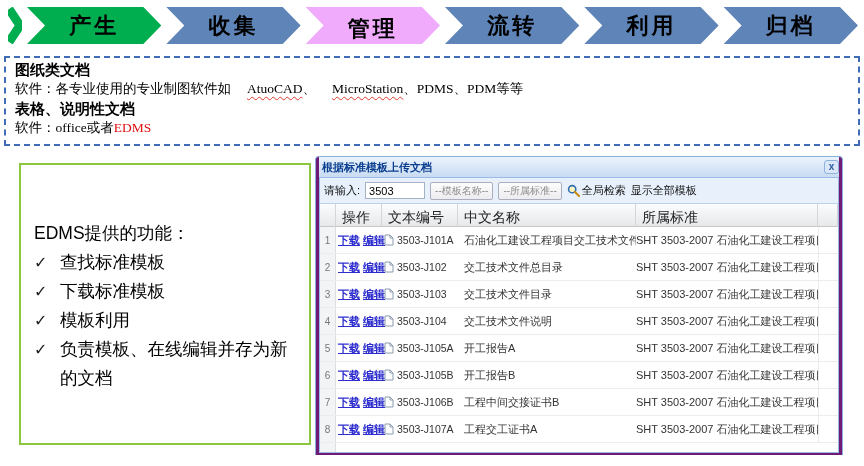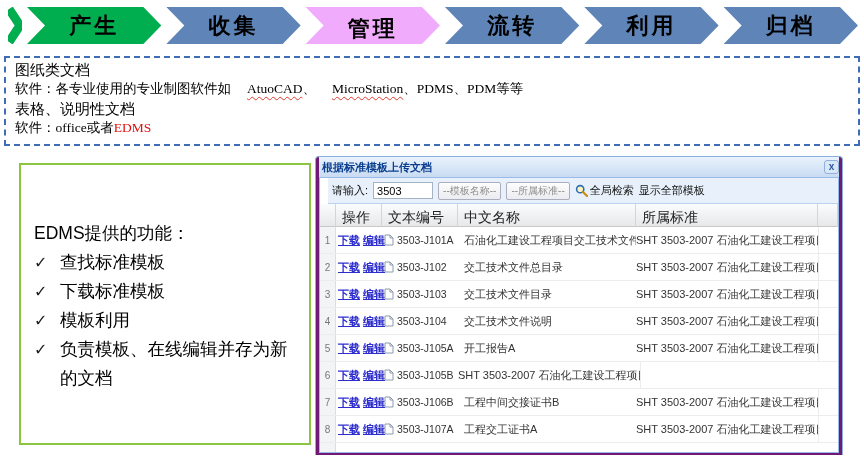--- a/index.html
+++ b/index.html
@@ -8,21 +8,21 @@
   .stage-wrap { position:absolute; left:8px; top:7px; width:850px; height:37px;
                 display:flex; align-items:stretch; gap:5px; }
   .lead-frag { flex:0 0 14px; }
   .chev { flex:1 1 0; display:flex; align-items:center; justify-content:center;
           clip-path:polygon(0 0, calc(100% - 18px) 0, 100% 50%, calc(100% - 18px) 100%, 0 100%, 18px 50%);
           font-size:22px; font-weight:bold; color:#000; letter-spacing:3px;
           font-family:"Liberation Sans","DejaVu Sans",sans-serif; }
   .note-box { position:absolute; left:4px; top:56px; width:856px; height:90px;
               border:2px dashed #3F6DB5; padding:2px 9px;
               font-family:"Liberation Serif","DejaVu Serif",serif; }
-  .note-box .hd { font-size:15px; font-weight:normal; color:#000; line-height:19px;
+  .note-box .hd { font-size:15px; font-weight:bold; color:#000; line-height:19px;
                   font-family:"Liberation Sans","DejaVu Sans",sans-serif; }
   .note-box .bd { font-size:13.5px; color:#000; line-height:20px; }
   .misspell { text-decoration:underline; text-decoration-style:wavy;
               text-decoration-color:#E03B30; text-decoration-thickness:1px;
               text-underline-offset:3px;margin-left:16px; }
   .red-text { color:#E01010; }
   .feature-box { position:absolute; left:19px; top:163px; width:292px; height:282px;
                  border:2px solid #8CC63F; padding:54px 10px 0 13px; }
   .feature-title { font-size:17.5px; color:#000; line-height:29px; }
   .feature-list { list-style:none; }
@@ -32,21 +32,21 @@
          background:#701a75; border:1px solid #8CB0DE; border-bottom:none;
          border-radius:4px 4px 0 0; padding:0 3px; overflow:hidden; }
   .titlebar { height:20px; display:flex; align-items:center;
               background:linear-gradient(#EAF3FD,#C9DBF2); }
   .title-text { font-size:11px; font-weight:bold; color:#0A3E8F; padding-left:3px; flex:1; }
   .close-btn { width:15px; height:14px; background:#D9E7F8; border:1px solid #8FB1DC;
                border-radius:3px; color:#2C5AA0; font-size:10px; font-weight:bold;
                line-height:11px; text-align:center; cursor:pointer; }
   .win-body { background:#fff; border:1px solid #99BBE8; height:276px; overflow:hidden; }
   .toolbar { height:26px; display:flex; align-items:center; gap:5px; padding:0 4px;
-             background:#E8F1FB; border-bottom:1px solid #BBD2EE;margin-left:8px; }
+             background:#E8F1FB; border-bottom:1px solid #BBD2EE; }
   .tb-label { font-size:11px; color:#111; }
   .tb-input { width:60px; height:17px; font-size:11px; padding:1px 3px;
               border:1px solid #A5B2C1; font-family:inherit; }
   .tb-btn { height:18px; padding:1px 4px; font-size:10px; color:#8D8D8D;
             background:linear-gradient(#FDFDFD,#ECECF1); border:1px solid #ABAEBC;
             border-radius:2px; font-family:inherit; }
   .tb-link { font-size:11px; color:#111; display:flex; align-items:center; gap:2px; cursor:pointer;text-align:center; }
   .grid-header { display:flex; height:23px; }
   .gh-cell { background:linear-gradient(#FBFCFD,#E7E8EA); border-right:1px solid #D5D5D5;
              border-bottom:1px solid #C8C8C8; font-size:14px; color:#222;
@@ -246,20 +246,21 @@
         <div class="row">
           <div class="c-num">6</div>
           <div class="c-act"><span class="lnk">下载</span><span class="lnk">编辑</span></div>
           <div class="c-doc">
             <svg width="10" height="12" viewBox="0 0 10 12">
               <path d="M1 1 h5 l3 3 v7 h-8 z" fill="#FFFFFF" stroke="#8A9AAC" stroke-width="1"></path>
               <path d="M6 1 v3 h3" fill="none" stroke="#8A9AAC" stroke-width="1"></path>
             </svg>
             <span>3503-J105B</span>
           </div>
+          <div class="c-name">开工报告B</div>
           <div class="c-std">SHT 3503-2007 石油化工建设工程项目交工...</div>
           <div class="c-fill"></div>
         </div>
 
         <div class="row">
           <div class="c-num">7</div>
           <div class="c-act"><span class="lnk">下载</span><span class="lnk">编辑</span></div>
           <div class="c-doc">
             <svg width="10" height="12" viewBox="0 0 10 12">
               <path d="M1 1 h5 l3 3 v7 h-8 z" fill="#FFFFFF" stroke="#8A9AAC" stroke-width="1"></path>

